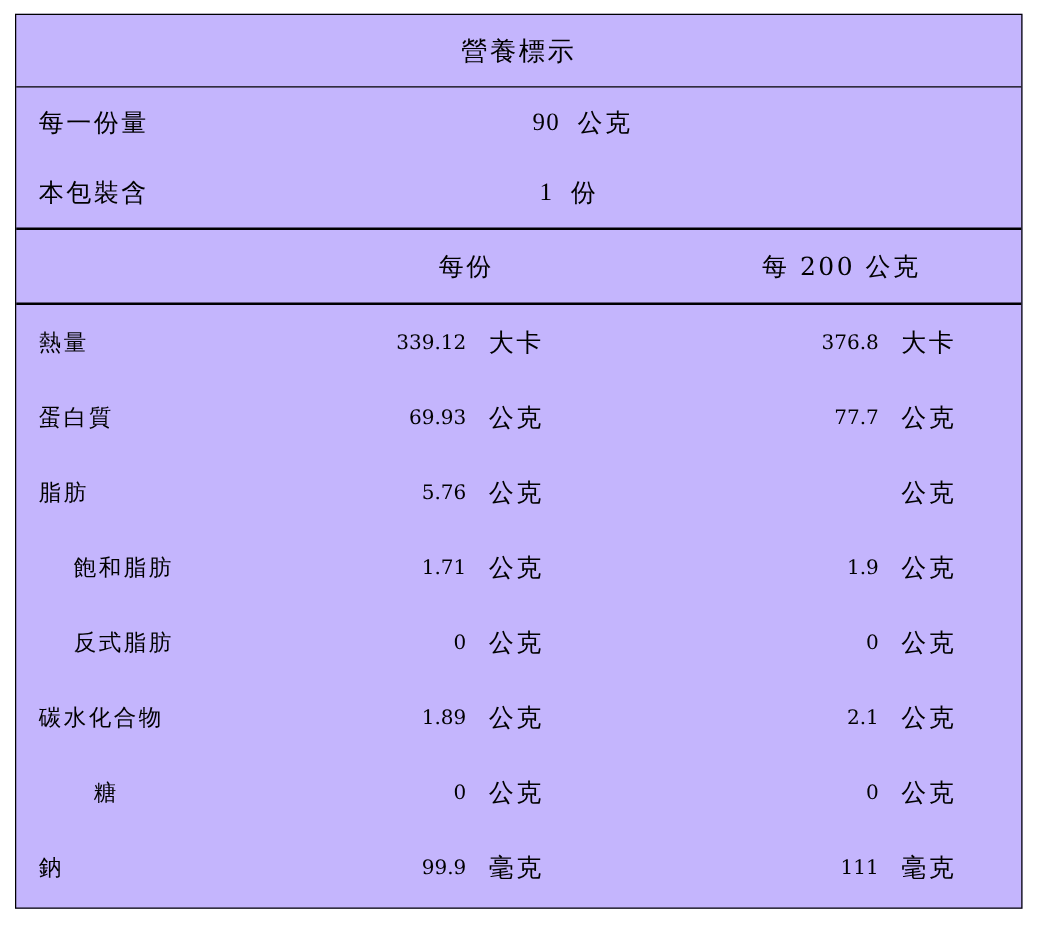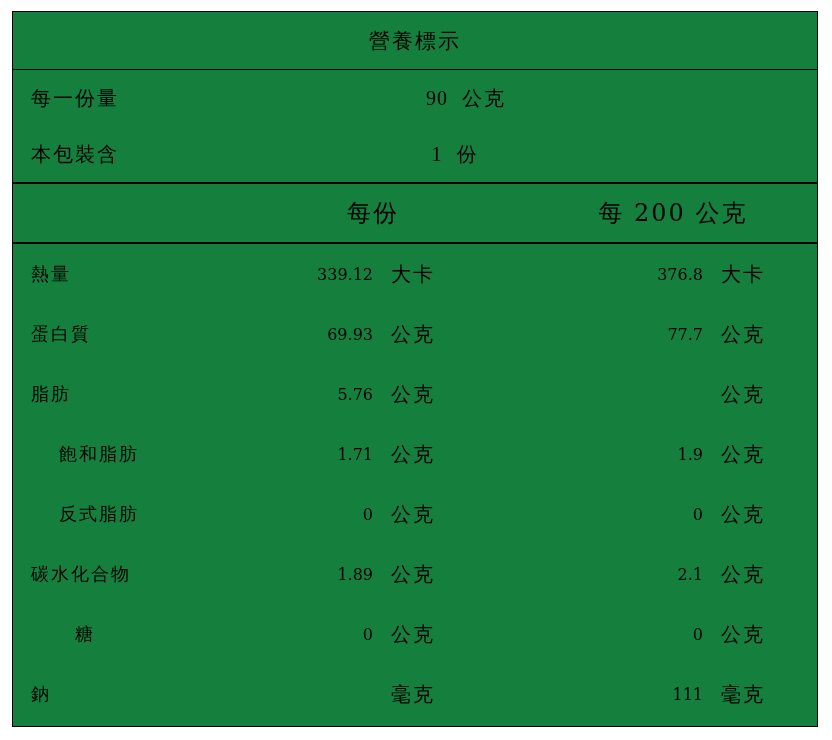--- a/index.html
+++ b/index.html
@@ -16,21 +16,21 @@
   }
 
   .panel {
     position: absolute;
     left: 12px;
     top: 11px;
     width: 806px;
     height: 716px;
     border: 1px solid #000000;
     box-sizing: border-box;
-    background: #15803d;
+    background: #c4b5fd;
   }
 
   .row {
     box-sizing: border-box;
     width: 100%;
     display: flex;
     align-items: center;
   }
 
   
@@ -79,21 +79,21 @@
   .serving-value.v2 { padding-left: 22px; }
 
   
   .colhead-row {
     height: 60px;
     border-bottom: 2px solid #000000;
     position: relative;
   }
   .colhead {
     position: absolute;
-    font-size: 24px;
+    font-size: 20px;
     letter-spacing: 2px;
     text-align: center;
   }
   .colhead.per-serving {
     left: 230px;
     width: 260px;
   }
   .colhead.per-100 {
     left: 530px;
     width: 260px;
@@ -228,19 +228,20 @@
     <div class="nrow">
       <span class="nname indent2">糖</span>
       <span class="val c1">0</span>
       <span class="unit c1">公克</span>
       <span class="val c2">0</span>
       <span class="unit c2">公克</span>
     </div>
 
     <div class="nrow">
       <span class="nname">鈉</span>
+      <span class="val c1">99.9</span>
       <span class="unit c1">毫克</span>
       <span class="val c2">111</span>
       <span class="unit c2">毫克</span>
     </div>
 
   </div>
 </div>
 
 </body></html>

